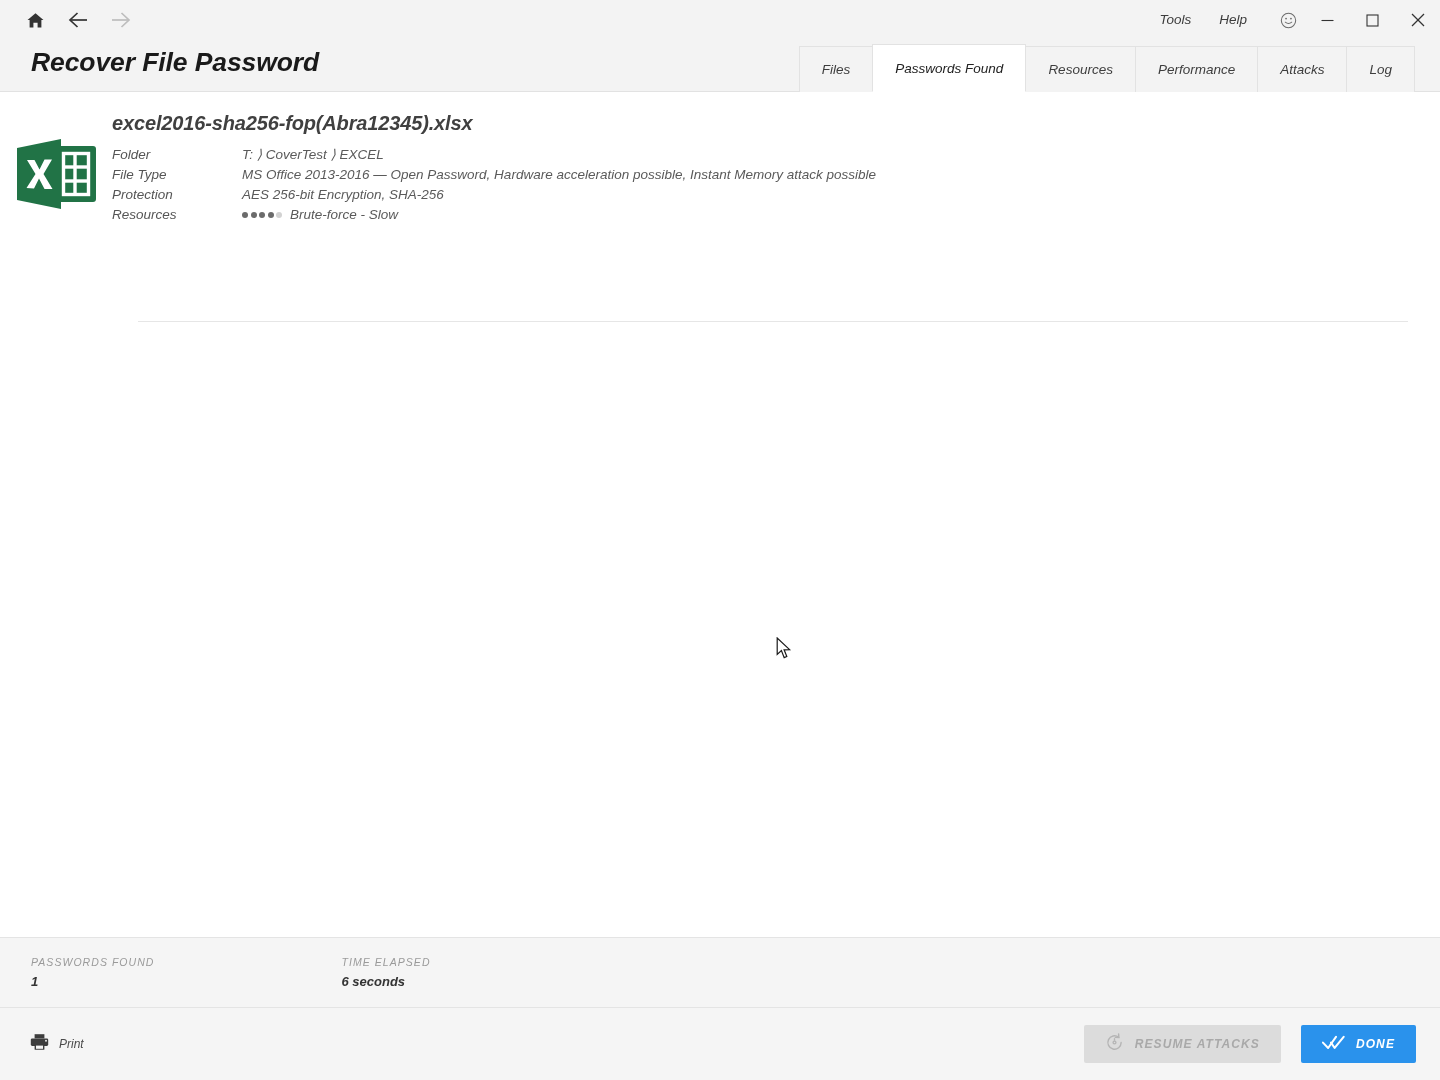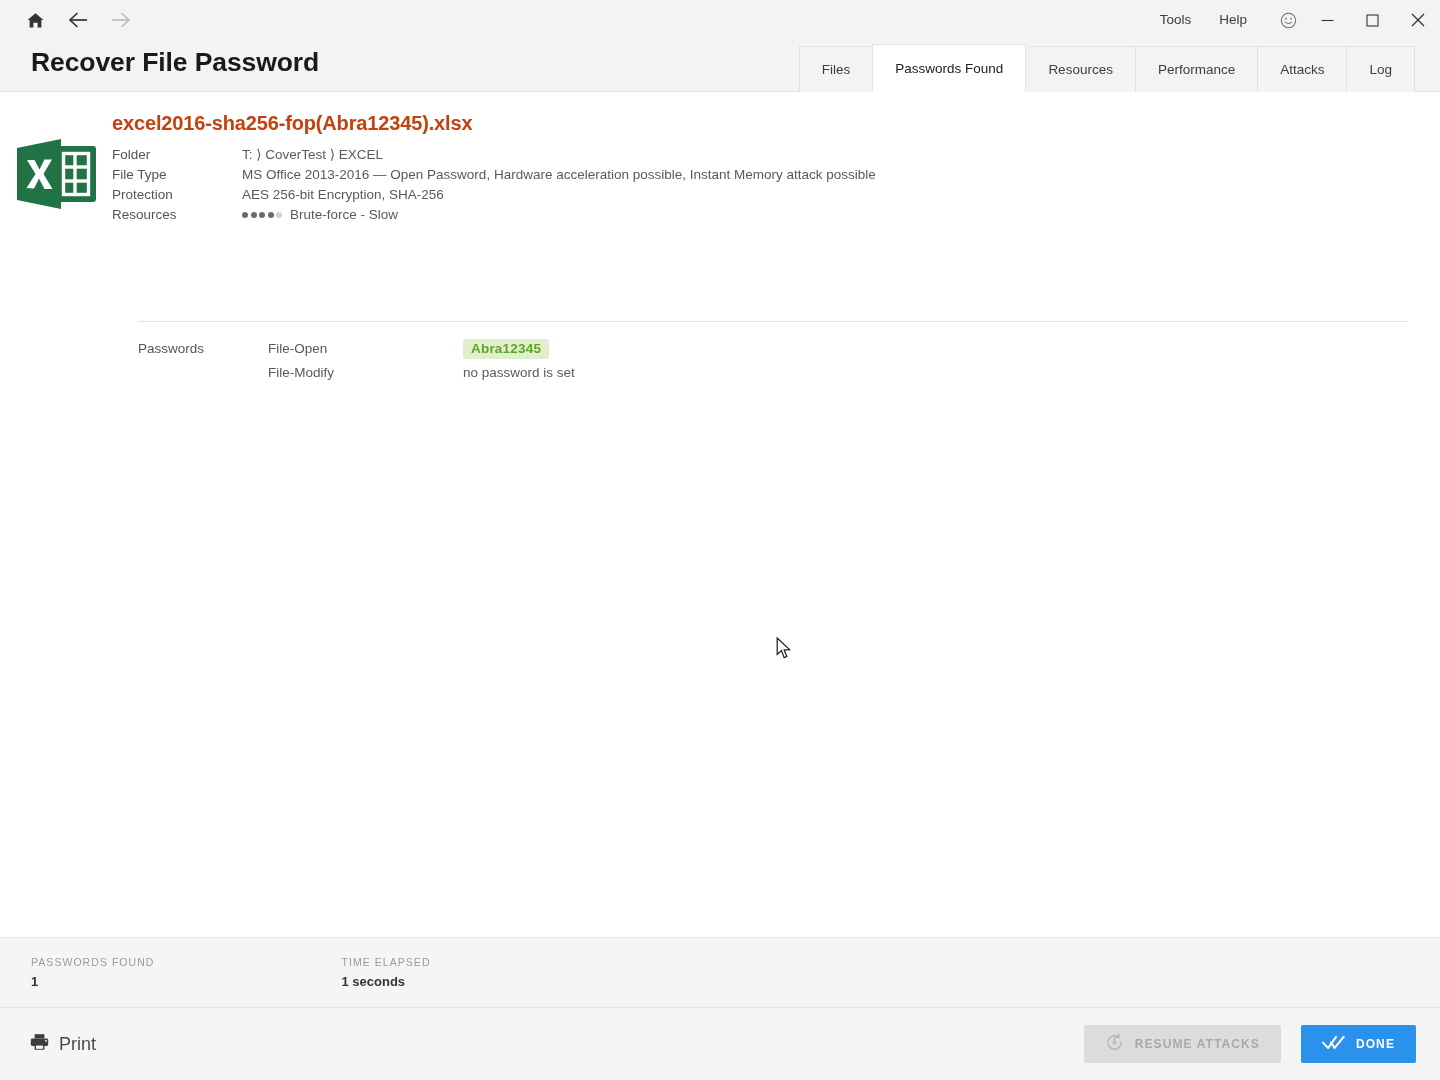--- a/index.html
+++ b/index.html
@@ -13,20 +13,21 @@
     color: #333333;
     -webkit-font-smoothing: antialiased;
   }
 
   #app {
     position: relative;
     width: 1440px;
     height: 1080px;
     display: flex;
     flex-direction: column;
+    font-style: italic;
   }
 
   
   .header {
     position: relative;
     height: 92px;
     background: #f3f3f3;
     border-bottom: 1px solid #e2e2e2;
     flex: 0 0 auto;
   }
@@ -163,21 +164,21 @@
     display: flex;
     justify-content: center;
     padding-top: 26px;
   }
 
   .file-info { flex: 1 1 auto; padding-top: 2px; }
 
   .filename {
     font-size: 20px;
     font-weight: bold;
-    color: #c2410c;
+    color: #404040;
     margin-bottom: 10px;
     letter-spacing: -0.15px;
     white-space: nowrap;
   }
 
   table.meta { border-collapse: collapse; margin-top: 8px; }
   table.meta td {
     font-size: 13.5px;
     color: #4a4a4a;
     padding: 0;
@@ -305,21 +306,21 @@
     padding: 0 24px 0 28px;
   }
 
   .print-btn {
     display: flex;
     align-items: center;
     gap: 10px;
     cursor: pointer;
     padding: 6px 6px 6px 2px;
   }
-  .print-label { font-size: 18px; color: #4a4a4a; }
+  .print-label { font-size: 12px; color: #4a4a4a; }
 
   .footer-actions {
     margin-left: auto;
     display: flex;
     align-items: center;
     gap: 20px;
   }
 
   .btn {
     height: 38px;
@@ -477,56 +478,36 @@
               </td>
             </tr>
           </tbody>
             </table>
         </div>
       </div>
     </div>
 
     <div class="divider"></div>
 
-    <div class="pw-block">
-      <table class="pw">
-        <tbody>
-            <tr>
-          <td class="pwlabel">Passwords</td>
-          <td class="pwkind">File-Open</td>
-          <td class="pwval">
-            <span class="pw-badge">Abra12345</span>
-          </td>
-        </tr>
-        <tr>
-          <td class="pwlabel"></td>
-          <td class="pwkind">File-Modify</td>
-          <td class="pwval">
-            <span class="pw-none">no password is set</span>
-          </td>
-        </tr>
-      </tbody>
-        </table>
-    </div>
 
     <div class="cursor">
       <svg width="18" height="24" viewBox="0 0 18 24">
         <path d="M1.2 1 L1.2 17.4 L5.4 13.6 L8.2 20.6 L10.8 19.5 L8.1 12.8 L13.6 12.6 Z" fill="#ffffff" stroke="#1a1a1a" stroke-width="1.2"></path>
       </svg>
     </div>
   </div>
 
   <div class="statusbar">
     <div class="stat">
       <div class="stat-label">PASSWORDS FOUND</div>
       <div class="stat-value">1</div>
     </div>
     <div class="stat time">
       <div class="stat-label">TIME ELAPSED</div>
-      <div class="stat-value">1 seconds</div>
+      <div class="stat-value">6 seconds</div>
     </div>
   </div>
 
   <div class="footer">
 
     <div class="print-btn">
       <span>
         <svg width="19" height="18" viewBox="0 0 19 18">
           <rect x="4.6" y="1.2" width="9.8" height="4.2" fill="#3d3d3d"></rect>
           <rect x="0.8" y="5.4" width="17.4" height="7.6" rx="1.4" fill="#3d3d3d"></rect>

